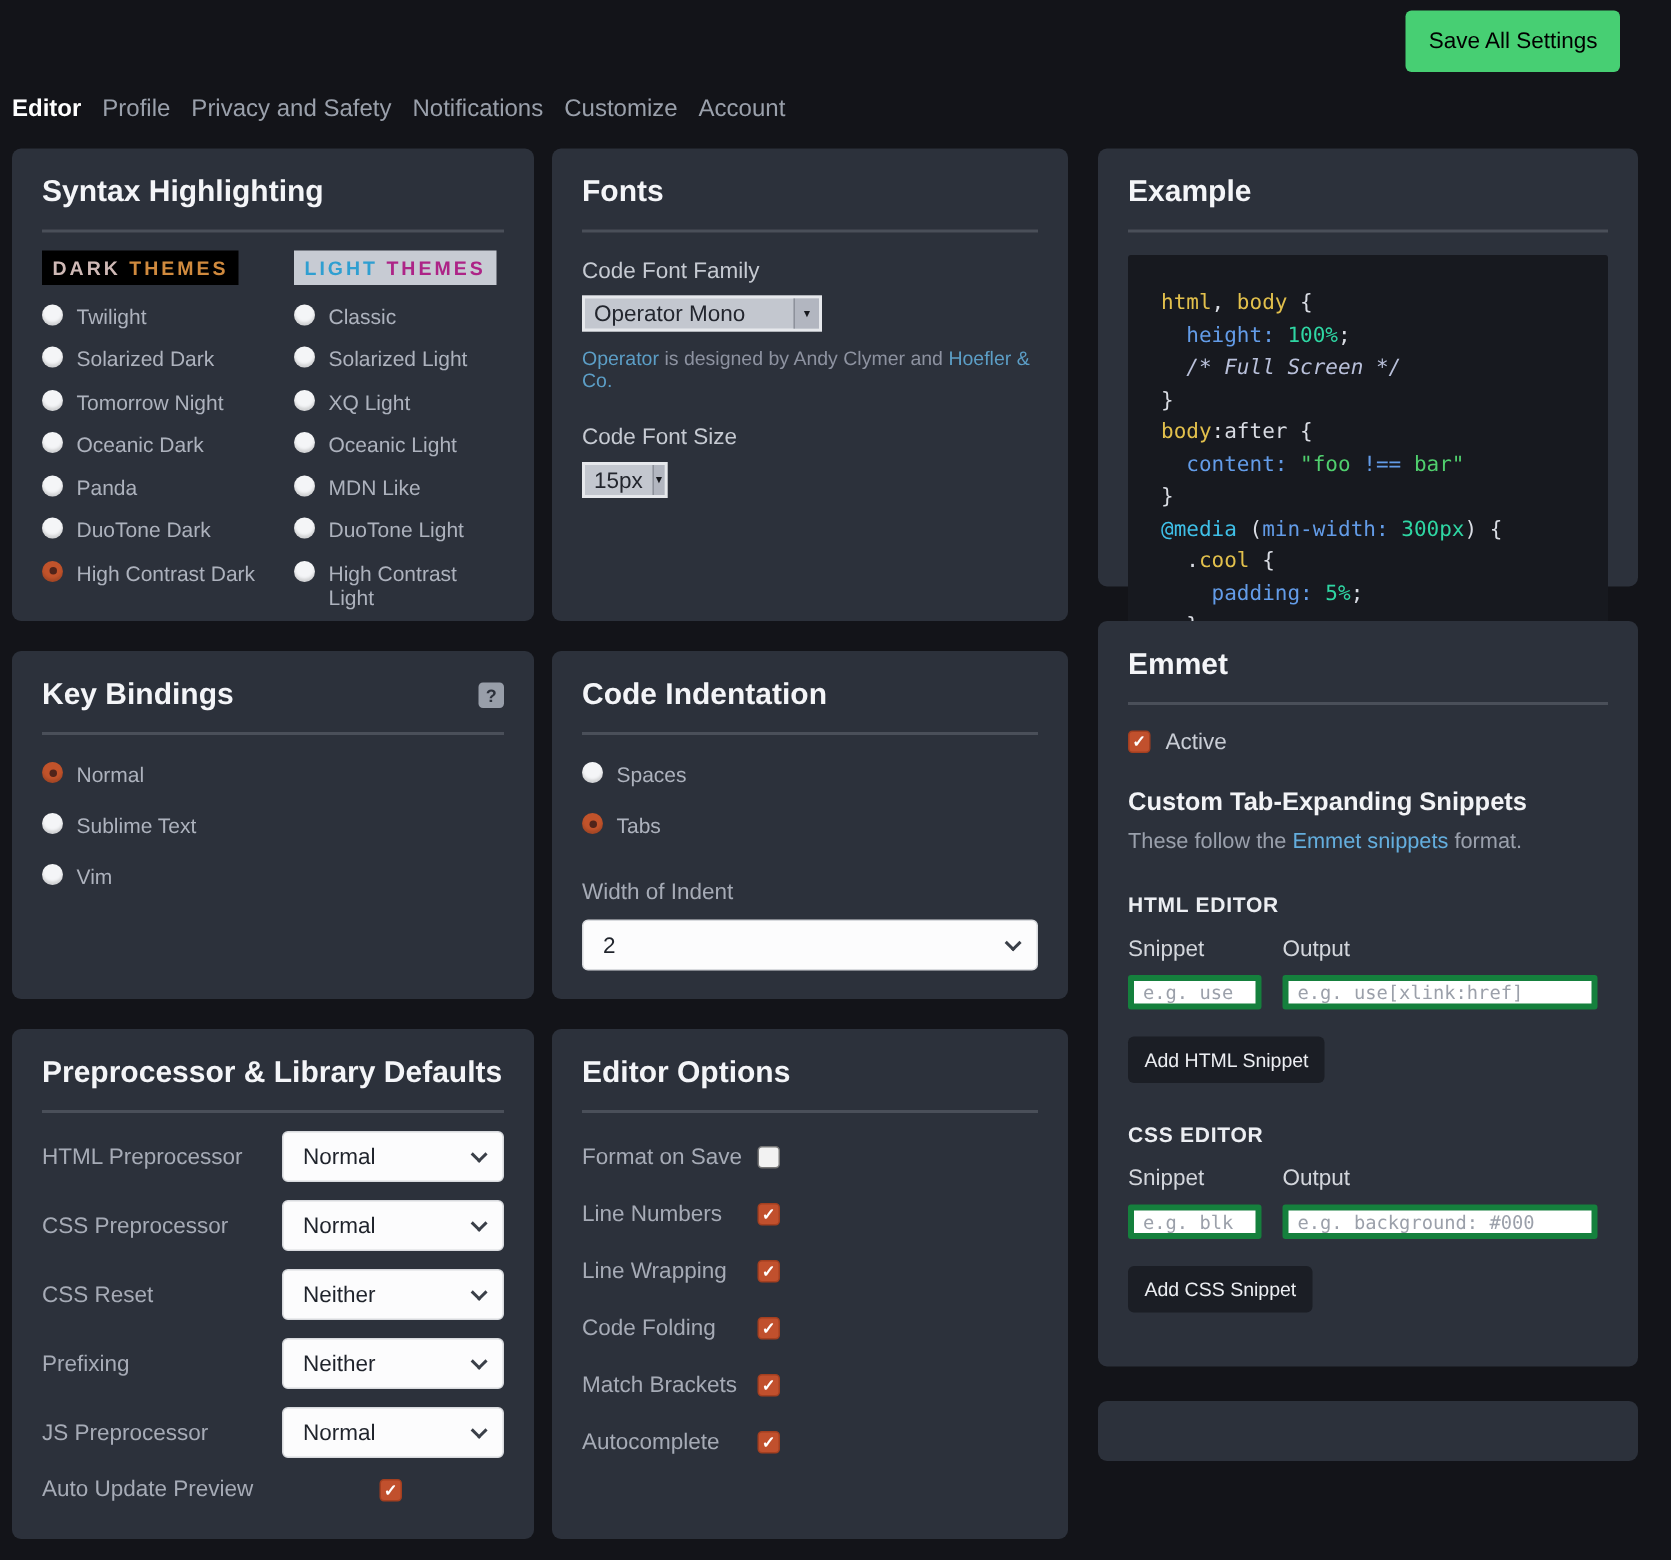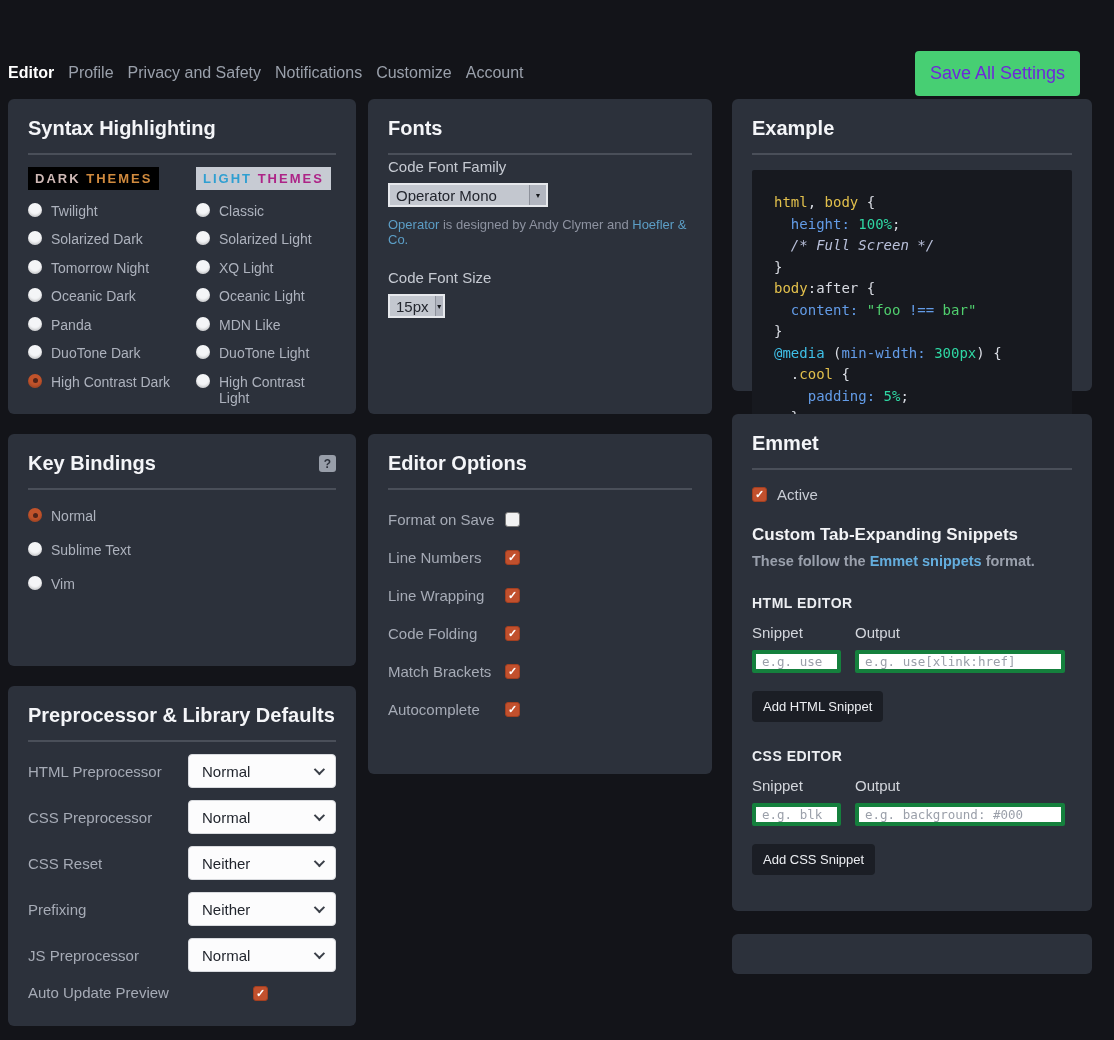--- a/index.html
+++ b/index.html
@@ -7,25 +7,24 @@
   body {
     background:#131419;
     font-family:"Liberation Sans", sans-serif;
     overflow:hidden;
     position:relative;
     color:#fff;
   }
   
   .save-btn {
     position:absolute; top:7px; right:34px;
-    background:#47cf73; color:#6d28d9;
-    font-size:18px; padding:12px 15px;
+    background:#47cf73; color:#000000;
+    font-size:15px; padding:12px 15px;
     border:none; border-radius:4px; cursor:pointer;
     font-family:"Liberation Sans", sans-serif;
-    margin-top:44px;
   }
   .nav { display:flex; gap:14px; margin:64px 0 0 8px; align-items:baseline; }
   .tab { font-size:16px; color:#9aa0ab; cursor:pointer; }
   .tab.active { color:#ffffff; font-weight:bold; }
   
   .cols { display:flex; margin:17px 0 0 8px; align-items:flex-start; }
   .col { display:flex; flex-direction:column; }
   .col1 { width:348px; margin-right:12px; gap:20px; }
   .col2 { width:344px; margin-right:20px; gap:20px; }
   .col3 { width:360px; gap:23px; }
@@ -82,21 +81,21 @@
   .tok-at  { color:#3fc0e8; }
   .tok-com { color:#b9c0da; font-style:italic;margin-top:20px; }
   
   .kb-list .radio-row { margin-top:18px; }
   .indent-label { margin-top:28px; font-size:15px; color:#a6abb6; }
   .indent-select { margin-top:10px; }
   
   .active-row { display:flex; align-items:center; gap:10px; margin-top:16px; }
   .active-label { font-size:15px; color:#c9cdd5; }
   .emmet-subtitle { font-size:17px; font-weight:bold; color:#f2f3f6; margin-top:22px; }
-  .emmet-note { font-size:14.5px; color:#9aa0ac; margin-top:8px;font-weight:bold; }
+  .emmet-note { font-size:14.5px; color:#9aa0ac; margin-top:8px; }
   .emmet-note .link { color:#64aede; }
   .snip-heading { font-size:14px; font-weight:bold; letter-spacing:.5px; color:#eceef2; margin-top:26px; }
   .snip-labels { display:flex; margin-top:13px; }
   .snip-labels .l1 { width:103px; } 
   .snip-labels span { font-size:15px; color:#d3d6dc; }
   .snip-inputs { display:flex; gap:14px; margin-top:9px; }
   .snip-inputs input { height:23px; border:4px solid #15803d; border-radius:2px; background:#fff;
     font-family:"DejaVu Sans Mono", monospace; font-size:12.5px; color:#2a2e36; padding:0 6px; }
   .snip-inputs input::placeholder { color:#9ba0aa; }
   .in-snippet { width:89px; } .in-output { width:210px; }
@@ -269,35 +268,54 @@
         <span class="pp-label">Auto Update Preview</span>
         <span class="checkbox on"></span>
       </div>
     </div>
   </div>
 
   <div class="col col2">
     <div class="panel" style="height:315px">
       <div class="panel-title">Fonts</div>
       <div class="divider"></div>
-      <div class="field-label" style="margin-top:3px">Code Font Family</div>
+      <div class="field-label" style="margin-top:17px">Code Font Family</div>
       <div class="retro-select" style="width:160px; margin-top:8px">
         <span class="val">Operator Mono</span>
         <span class="arrow">▼</span>
       </div>
       <div class="font-note">
         <span class="link">Operator</span><span> is designed by Andy Clymer and </span><span class="link">Hoefler &amp; Co.</span>
       </div>
       <div class="field-label" style="margin-top:22px">Code Font Size</div>
       <div class="retro-select" style="width:57px; margin-top:8px">
         <span class="val">15px</span>
         <span class="arrow">▼</span>
       </div>
     </div>
 
+    <div class="panel" style="height:232px">
+      <div class="panel-title">Code Indentation</div>
+      <div class="divider"></div>
+      <div class="kb-list">
+          <div class="radio-row">
+            <span class="radio"></span>
+            <span class="radio-label">Spaces</span>
+          </div>
+          <div class="radio-row">
+            <span class="radio on"></span>
+            <span class="radio-label">Tabs</span>
+          </div>
+        </div>
+      <div class="indent-label">Width of Indent</div>
+      <div class="mselect indent-select">
+        <span>2</span>
+        <span class="chev"></span>
+      </div>
+    </div>
 
     <div class="panel" style="height:340px">
       <div class="panel-title">Editor Options</div>
       <div class="divider"></div>
       <div>
           <div class="eo-row">
             <span class="eo-label">Format on Save</span>
             <span class="checkbox"></span>
           </div>
           <div class="eo-row">

